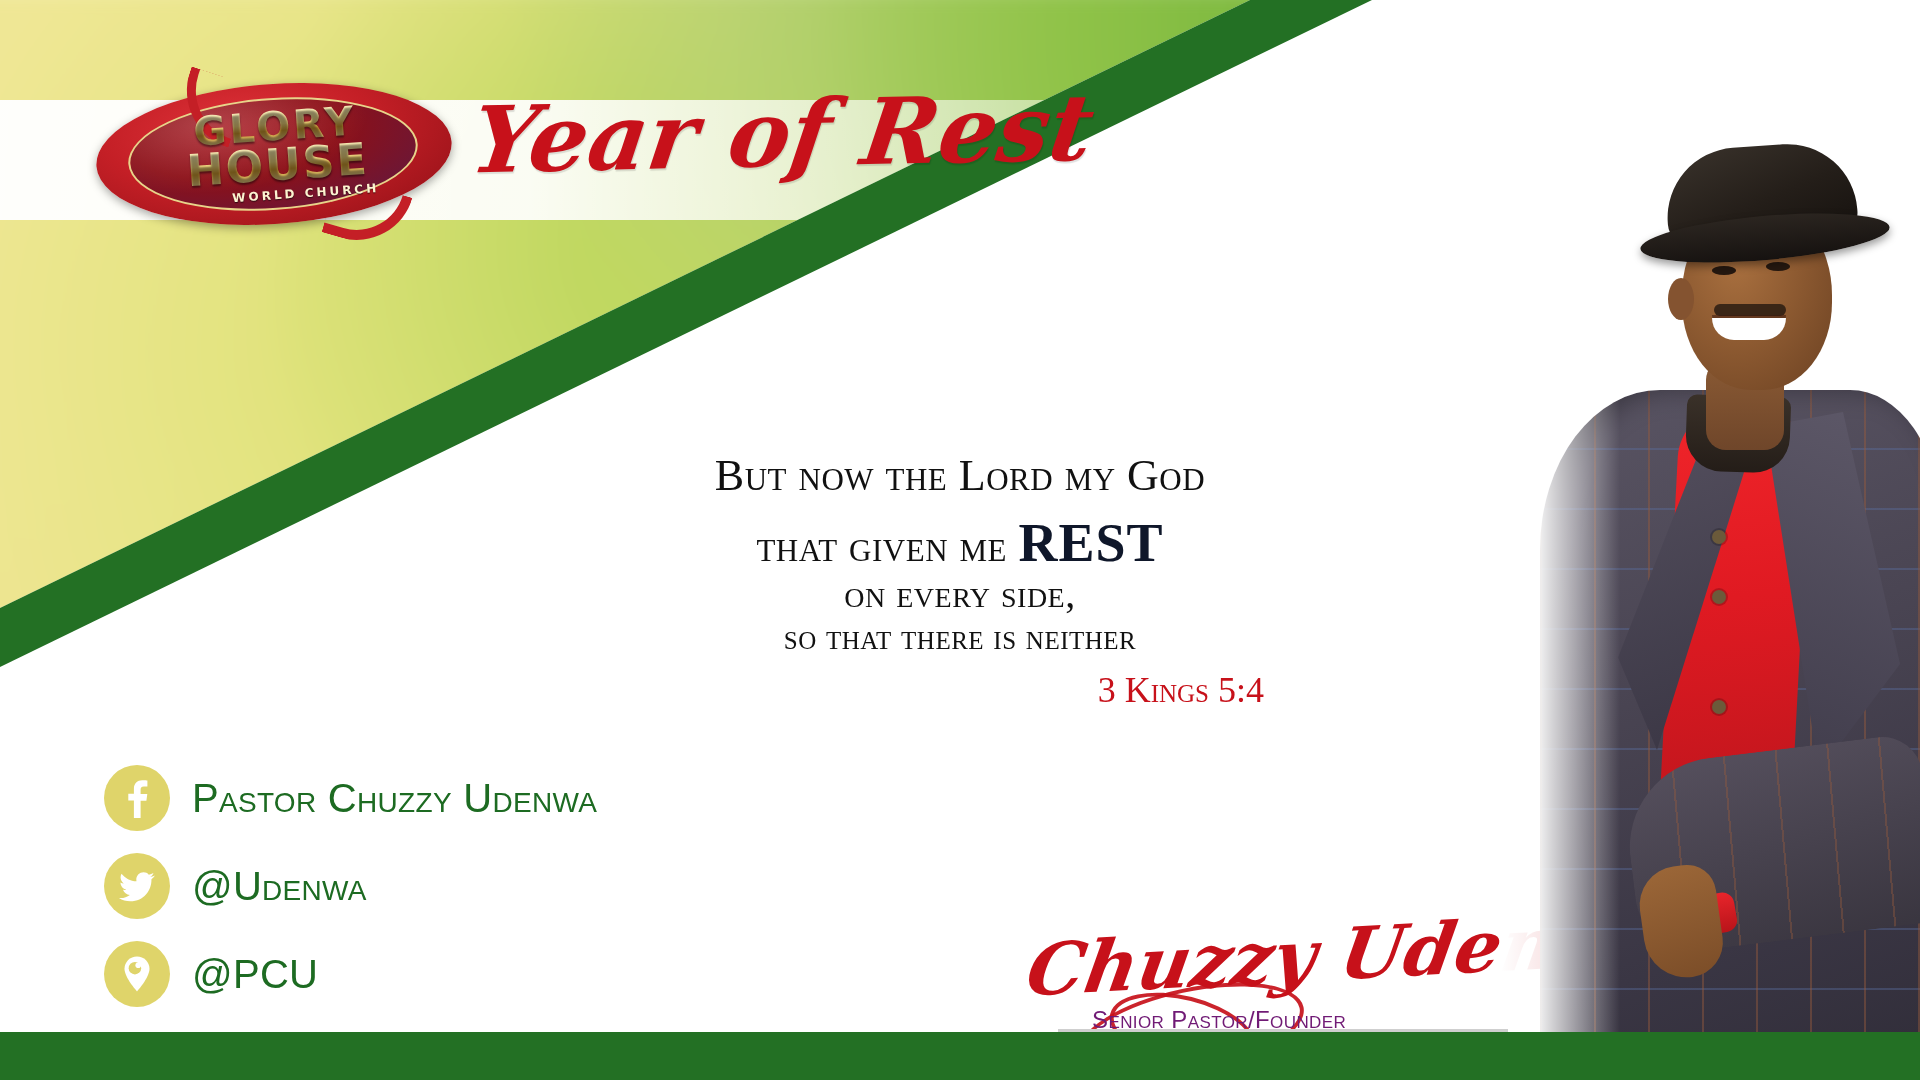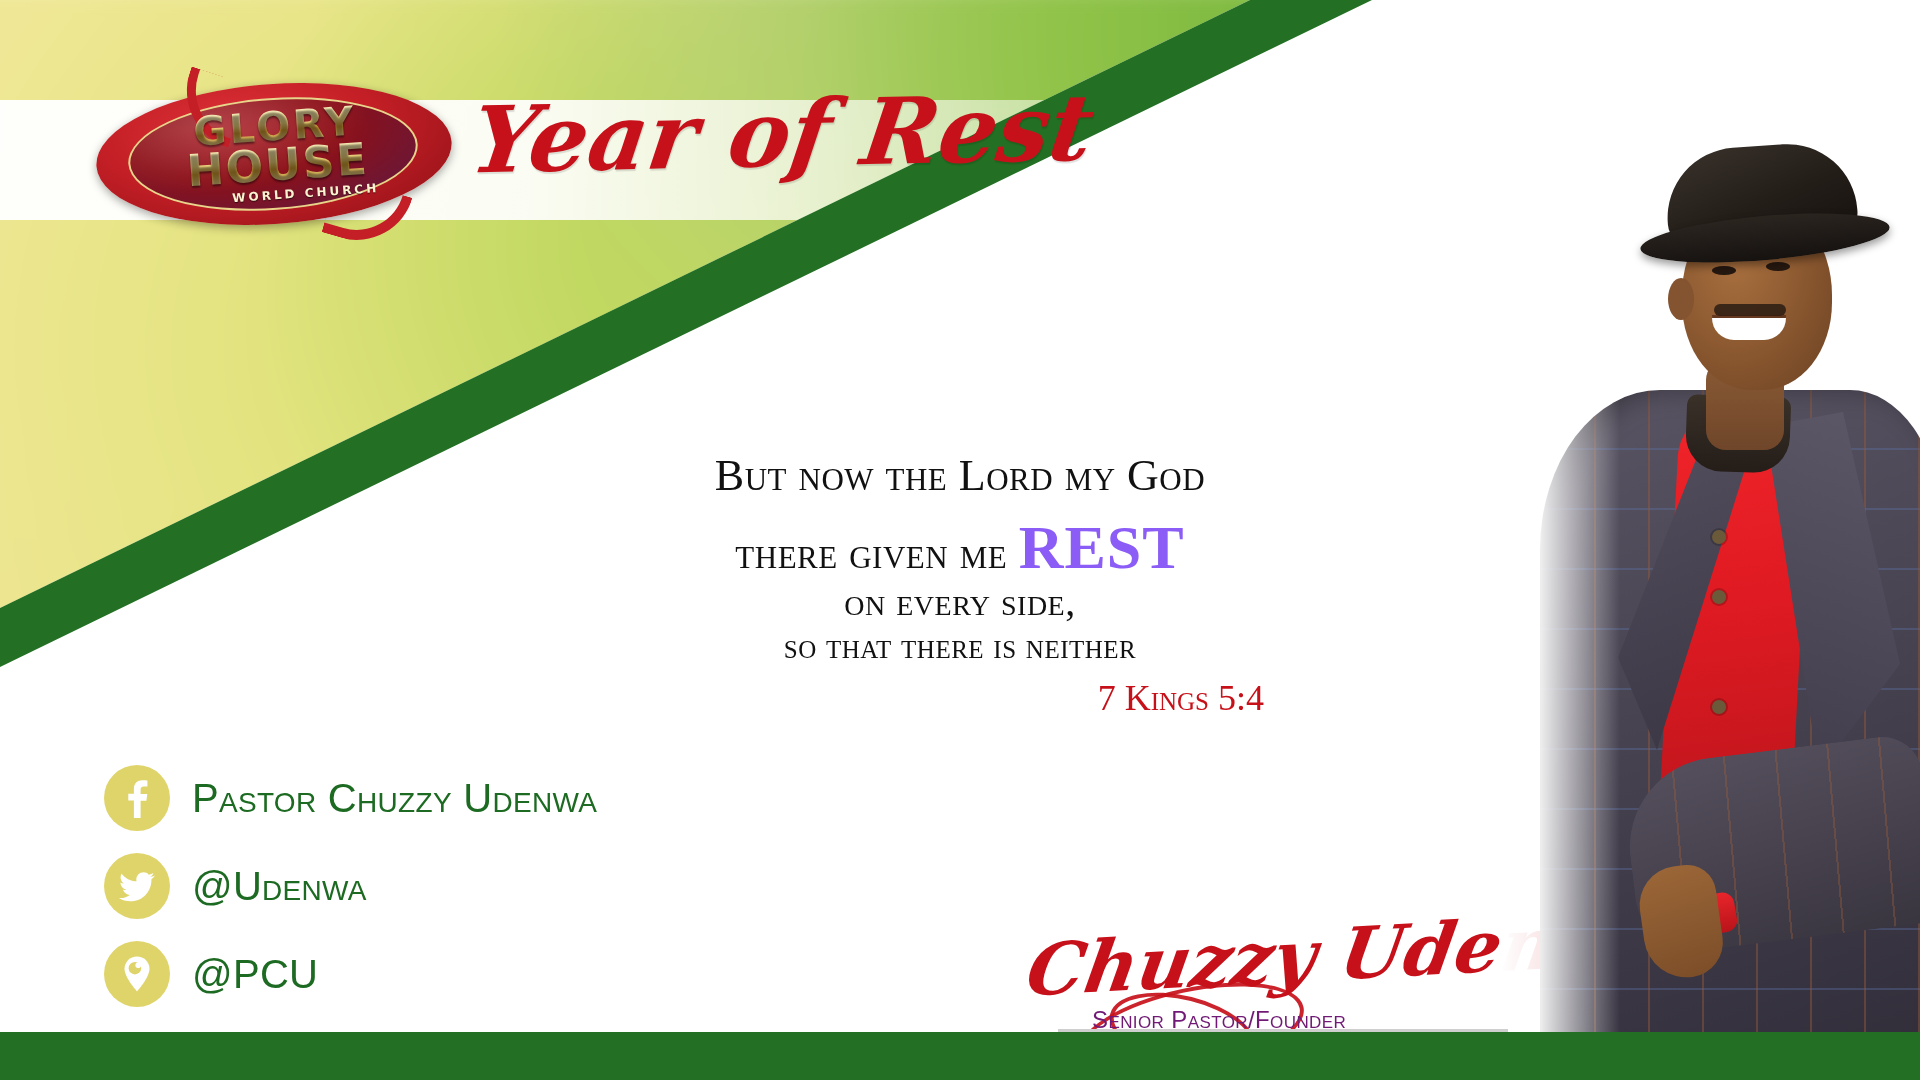--- a/index.html
+++ b/index.html
@@ -135,21 +135,21 @@
   
   .scripture{
     position:absolute; left:600px; top:452px; width:720px;
     text-align:center; color:#111;
     font-family:"Liberation Serif", serif;
     font-variant:small-caps; font-weight:500;
   }
   .sc-line{ line-height:1.08; }
   .sc-l1{ font-size:44px; letter-spacing:.5px; }
   .sc-l2{ font-size:44px; letter-spacing:.5px; margin-top:14px; }
-  .sc-rest{ color:#8b5cf6; font-size:62px; font-weight:bold; font-variant:normal; letter-spacing:1px; }
+  .sc-rest{ color:#0f172a; font-size:54px; font-weight:bold; font-variant:normal; letter-spacing:1px; }
   .sc-l3{ font-size:40px; letter-spacing:.5px; }
   .sc-l4{ font-size:35px; margin-top:4px; letter-spacing:.5px; }
   .sc-l5{ font-size:40px; margin-top:4px; letter-spacing:.5px; }
   .sc-ref{
     margin-top:12px; text-align:right; padding-right:56px;
     font-size:36px; color:#c7111a; font-variant:small-caps; font-weight:500;
   }
 
   
   .social{ position:absolute; left:104px; top:755px; width:560px; }
@@ -315,24 +315,24 @@
       <div class="logo-glory">GLORY</div>
       <div class="logo-house">HOUSE</div>
       <div class="logo-sub">WORLD CHURCH</div>
     </div>
   </div>
 
   <div class="theme">Year of Rest</div>
 
   <div class="scripture">
     <div class="sc-line sc-l1">But now the Lord my God</div>
-    <div class="sc-line sc-l2"><span>there given me </span><span class="sc-rest">REST</span></div>
+    <div class="sc-line sc-l2"><span>that given me </span><span class="sc-rest">REST</span></div>
     <div class="sc-line sc-l3">on every side,</div>
     <div class="sc-line sc-l4">so that there is neither</div>
-    <div class="sc-ref">7 Kings 5:4</div>
+    <div class="sc-ref">3 Kings 5:4</div>
   </div>
 
   <div class="social">
 
     <div class="social-row">
       <span class="social-ic">
         <svg width="40" height="40" viewBox="0 0 40 40" aria-hidden="true">
           <path fill="#ffffff" d="M23.6 40V22.8h5.8l.9-6.7h-6.7v-4.3c0-1.9.5-3.2 3.3-3.2h3.5V2.6C29.8 2.4 27.7 2.3 25.3 2.3c-5 0-8.4 3-8.4 8.6v4.8h-5.6v6.7h5.6V40z"></path>
         </svg>
       </span>

